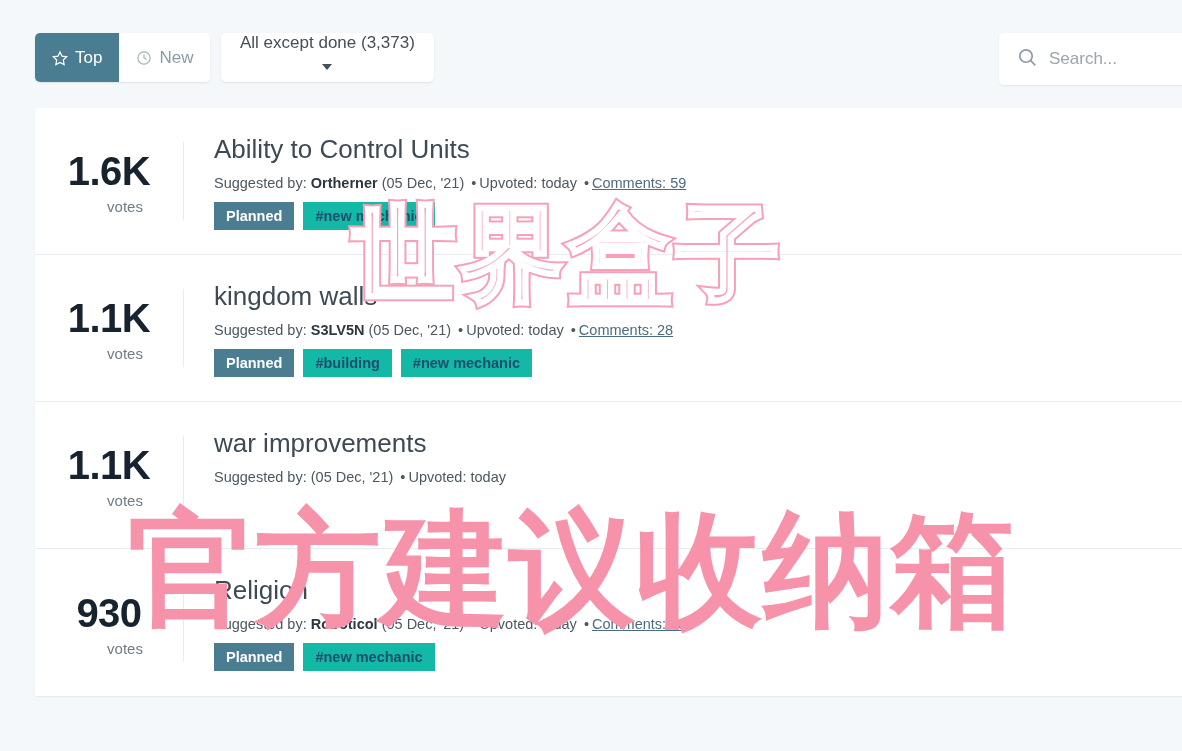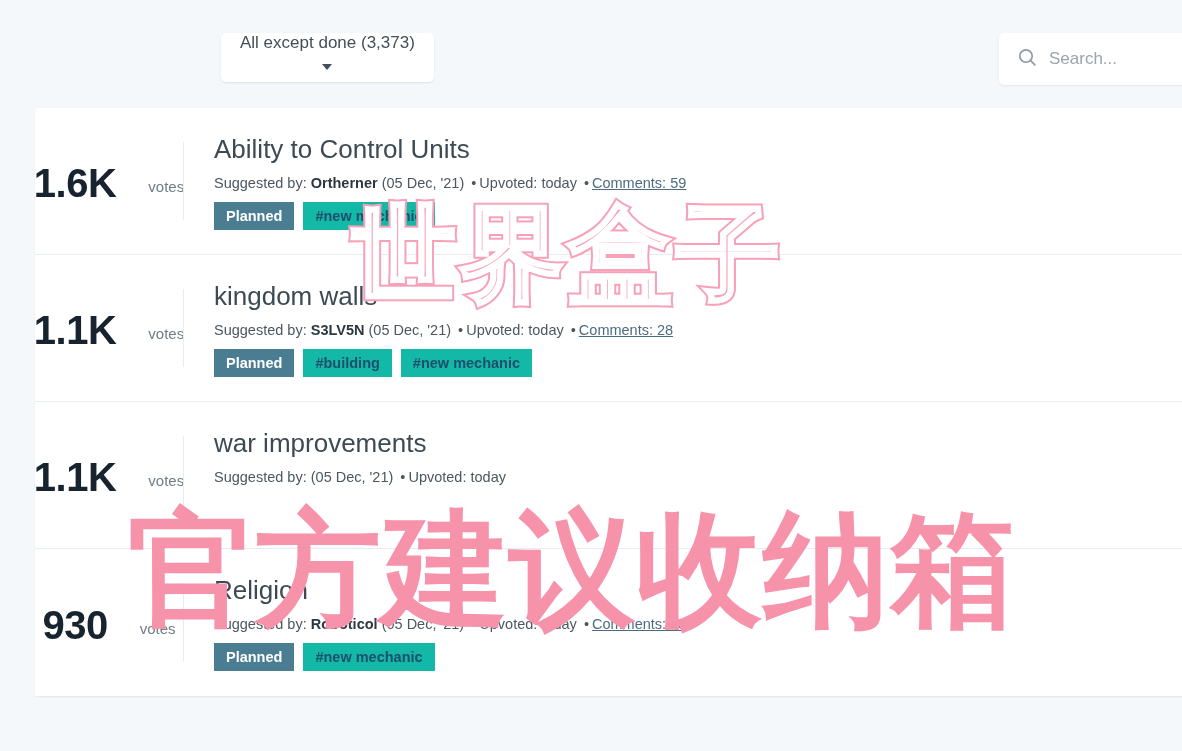--- a/index.html
+++ b/index.html
@@ -124,21 +124,21 @@
     border-bottom: 1px solid #e6ecf0;
     min-height: 147px;
     padding: 20px 0;
   }
   .post-row:last-child { border-bottom: none; }
 
   .vote-col {
     width: 148px;
     flex: 0 0 148px;
     display: flex;
-    flex-direction: row;
+    flex-direction: column;
     align-items: center;
     justify-content: center;
     padding-top: 4px;
   }
   .vote-count {
     font-size: 40px;
     font-weight: bold;
     color: #17232e;
     line-height: 1;
     letter-spacing: -0.5px;
@@ -229,20 +229,39 @@
     color: #f792ab;
   }
 </style>
 </head>
 <body>
 
 <div id="root">
 
   <div class="toolbar">
 
+    <div class="seg-group">
+      <button class="seg-btn active">
+        <span class="seg-icon">
+          <svg width="16" height="16" viewBox="0 0 24 24" fill="none" stroke="#ffffff" stroke-width="1.8">
+            <polygon points="12,3 15,9.3 22,10.2 17,15 18.2,22 12,18.7 5.8,22 7,15 2,10.2 9,9.3"></polygon>
+          </svg>
+        </span>
+        <span>Top</span>
+      </button>
+      <button class="seg-btn">
+        <span class="seg-icon">
+          <svg width="16" height="16" viewBox="0 0 24 24" fill="none" stroke="#a3b0b9" stroke-width="1.8">
+            <circle cx="12" cy="12" r="9.2"></circle>
+            <polyline points="12,6.6 12,12 16,14.2"></polyline>
+          </svg>
+        </span>
+        <span>New</span>
+      </button>
+    </div>
 
     <button class="filter-btn" id="filter-status">
       <span>All except done (3,373)</span>
       <span class="caret"></span>
     </button>
 
 
     <div class="search-box">
       <span>
         <svg width="21" height="21" viewBox="0 0 24 24" fill="none" stroke="#8e9aa3" stroke-width="1.9">

